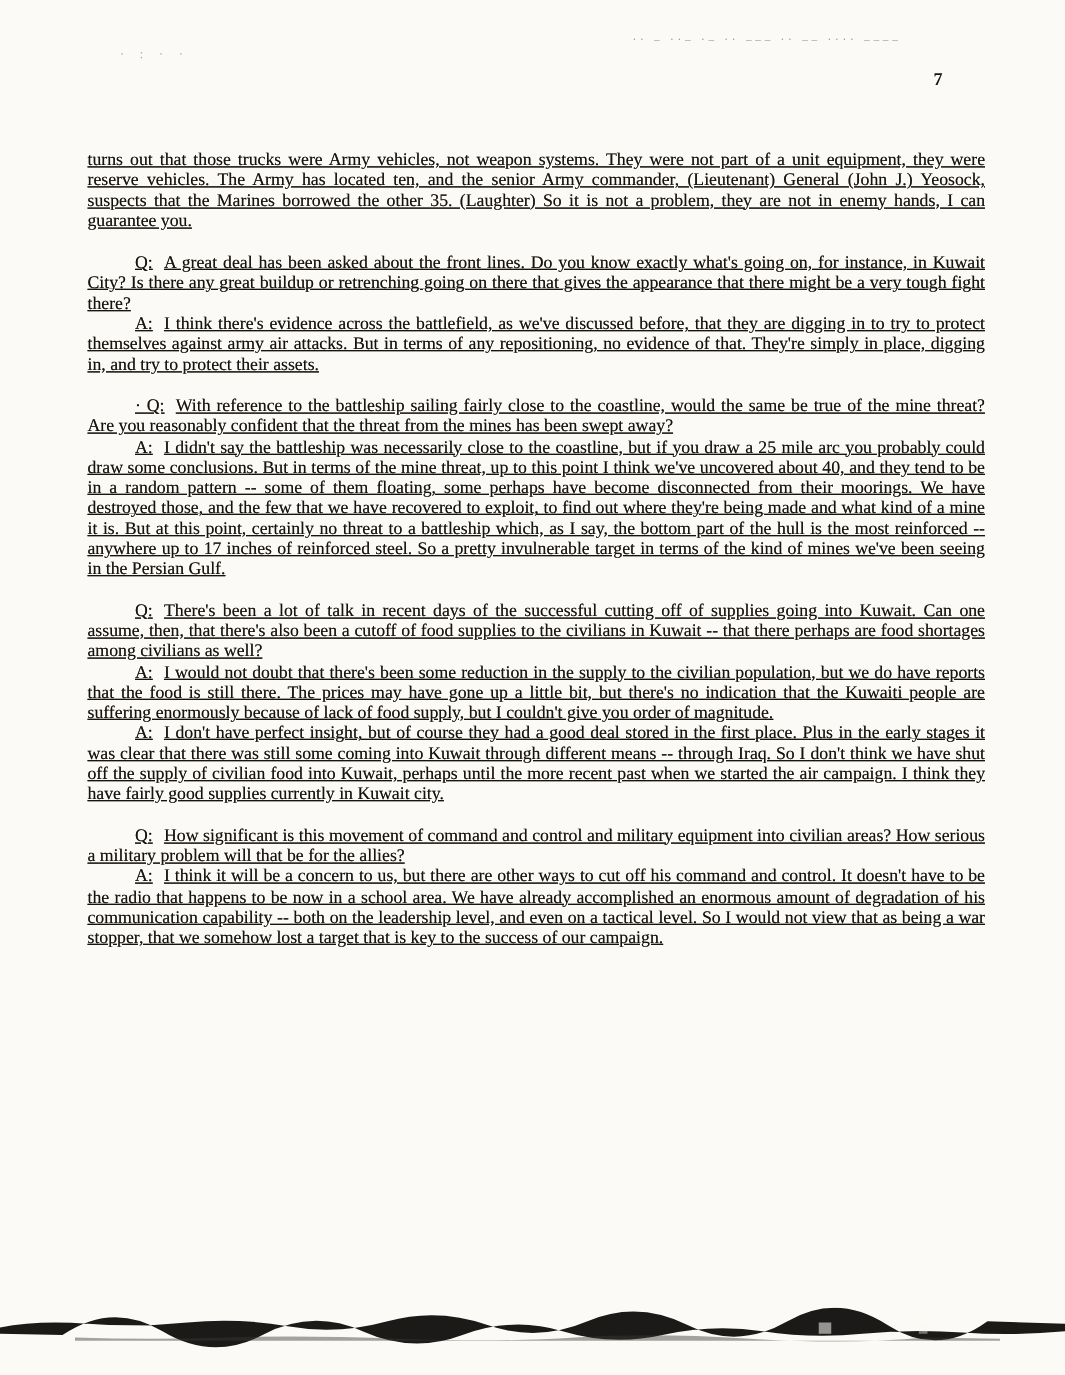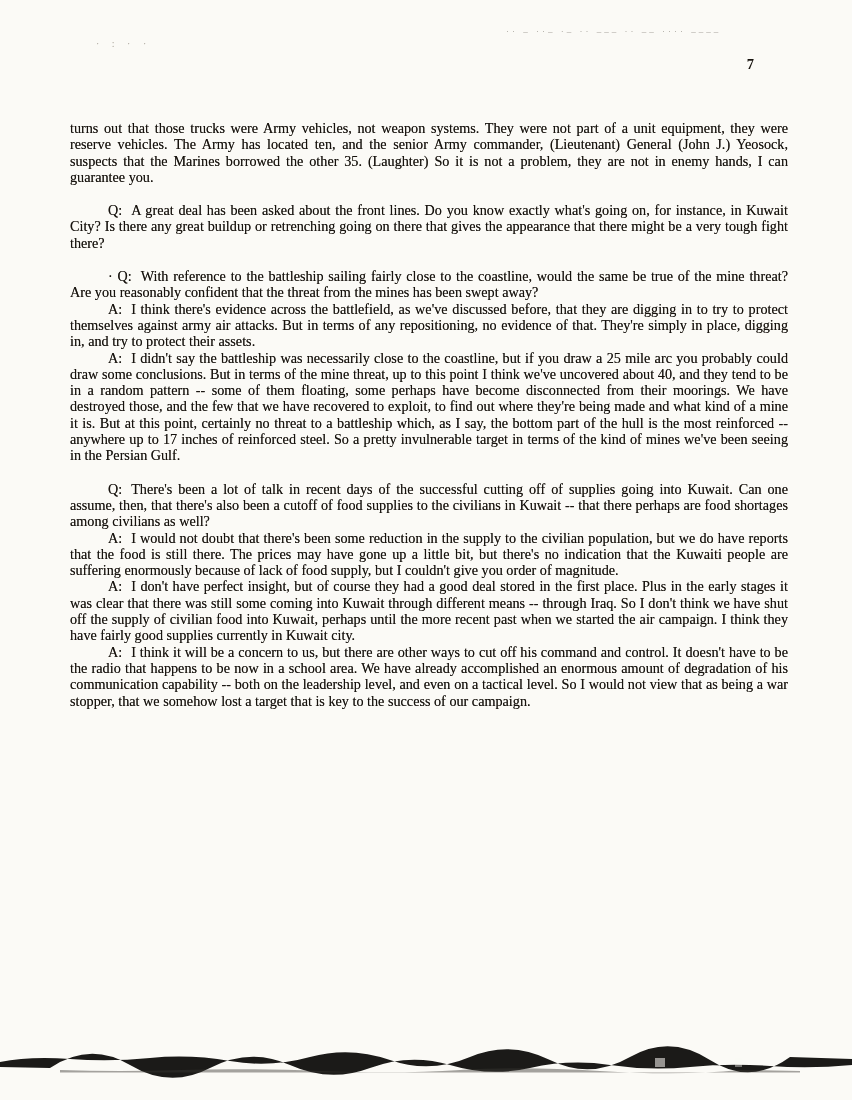--- a/index.html
+++ b/index.html
@@ -48,20 +48,21 @@
     left: 70px;
     right: 64px;
     top: 120px;
   }
   p.para {
     margin: 0;
     font-size: 14.2px;
     line-height: 16.3px;
     text-align: justify;
     text-shadow: 0 0 0.45px rgba(23, 19, 14, 0.65);
+    text-decoration: underline;
   }
   p.qa {
     text-indent: 38px;
   }
   p.group {
     margin-top: 17px;
   }
   .prefix {
     padding-right: 9px;
   }
@@ -81,30 +82,31 @@
   <div class="artifact-top-left">· : · ·</div>
   <div class="artifact-top-right">·· – ··– ·– ·· ––– ·· –– ···· ––––</div>
 
   <div class="page-number">7</div>
 
   <div class="content">
 
     <p class="para">turns out that those trucks were Army vehicles, not weapon systems. They were not part of a unit equipment, they were reserve vehicles. The Army has located ten, and the senior Army commander, (Lieutenant) General (John J.) Yeosock, suspects that the Marines borrowed the other 35. (Laughter) So it is not a problem, they are not in enemy hands, I can guarantee you.</p>
 
     <p class="para qa group"><span class="prefix">Q:</span><span>A great deal has been asked about the front lines. Do you know exactly what's going on, for instance, in Kuwait City? Is there any great buildup or retrenching going on there that gives the appearance that there might be a very tough fight there?</span></p>
+    <p class="para qa"><span class="prefix">A:</span><span>I think there's evidence across the battlefield, as we've discussed before, that they are digging in to try to protect themselves against army air attacks. But in terms of any repositioning, no evidence of that. They're simply in place, digging in, and try to protect their assets.</span></p>
+
     <p class="para qa group"><span class="prefix">· Q:</span><span>With reference to the battleship sailing fairly close to the coastline, would the same be true of the mine threat? Are you reasonably confident that the threat from the mines has been swept away?</span></p>
-
-    <p class="para qa"><span class="prefix">A:</span><span>I think there's evidence across the battlefield, as we've discussed before, that they are digging in to try to protect themselves against army air attacks. But in terms of any repositioning, no evidence of that. They're simply in place, digging in, and try to protect their assets.</span></p>
     <p class="para qa"><span class="prefix">A:</span><span>I didn't say the battleship was necessarily close to the coastline, but if you draw a 25 mile arc you probably could draw some conclusions. But in terms of the mine threat, up to this point I think we've uncovered about 40, and they tend to be in a random pattern -- some of them floating, some perhaps have become disconnected from their moorings. We have destroyed those, and the few that we have recovered to exploit, to find out where they're being made and what kind of a mine it is. But at this point, certainly no threat to a battleship which, as I say, the bottom part of the hull is the most reinforced -- anywhere up to 17 inches of reinforced steel. So a pretty invulnerable target in terms of the kind of mines we've been seeing in the Persian Gulf.</span></p>
 
     <p class="para qa group"><span class="prefix">Q:</span><span>There's been a lot of talk in recent days of the successful cutting off of supplies going into Kuwait. Can one assume, then, that there's also been a cutoff of food supplies to the civilians in Kuwait -- that there perhaps are food shortages among civilians as well?</span></p>
     <p class="para qa"><span class="prefix">A:</span><span>I would not doubt that there's been some reduction in the supply to the civilian population, but we do have reports that the food is still there. The prices may have gone up a little bit, but there's no indication that the Kuwaiti people are suffering enormously because of lack of food supply, but I couldn't give you order of magnitude.</span></p>
 
     <p class="para qa"><span class="prefix">A:</span><span>I don't have perfect insight, but of course they had a good deal stored in the first place. Plus in the early stages it was clear that there was still some coming into Kuwait through different means -- through Iraq. So I don't think we have shut off the supply of civilian food into Kuwait, perhaps until the more recent past when we started the air campaign. I think they have fairly good supplies currently in Kuwait city.</span></p>
 
+    <p class="para qa group"><span class="prefix">Q:</span><span>How significant is this movement of command and control and military equipment into civilian areas? How serious a military problem will that be for the allies?</span></p>
     <p class="para qa"><span class="prefix">A:</span><span>I think it will be a concern to us, but there are other ways to cut off his command and control. It doesn't have to be the radio that happens to be now in a school area. We have already accomplished an enormous amount of degradation of his communication capability -- both on the leadership level, and even on a tactical level. So I would not view that as being a war stopper, that we somehow lost a target that is key to the success of our campaign.</span></p>
 
   </div>
 
   <svg class="artifact-bottom" viewBox="0 0 852 34" xmlns="http://www.w3.org/2000/svg">
     <path d="M0,16 Q 30,10 70,13 T 150,12 T 230,15 T 310,11 T 390,14 T 470,11 T 550,14 T 630,11 T 710,14 T 790,11 L 852,13 L 852,19 Q 810,23 770,20 T 690,21 T 610,19 T 530,22 T 450,19 T 370,22 T 290,19 T 210,22 T 130,19 T 50,22 L 0,21 Z" fill="#1b1a18"></path>
     <path d="M60,24 Q 120,26 180,24 T 320,25 T 460,24 T 600,25 T 740,24 L 800,25 L 800,26.5 L 60,26.5 Z" fill="#3a3732" opacity="0.45"></path>
     <rect x="655" y="12" width="10" height="9" fill="#fbfaf6" opacity="0.55"></rect>
     <rect x="735" y="12" width="7" height="9" fill="#fbfaf6" opacity="0.4"></rect>
   </svg>

